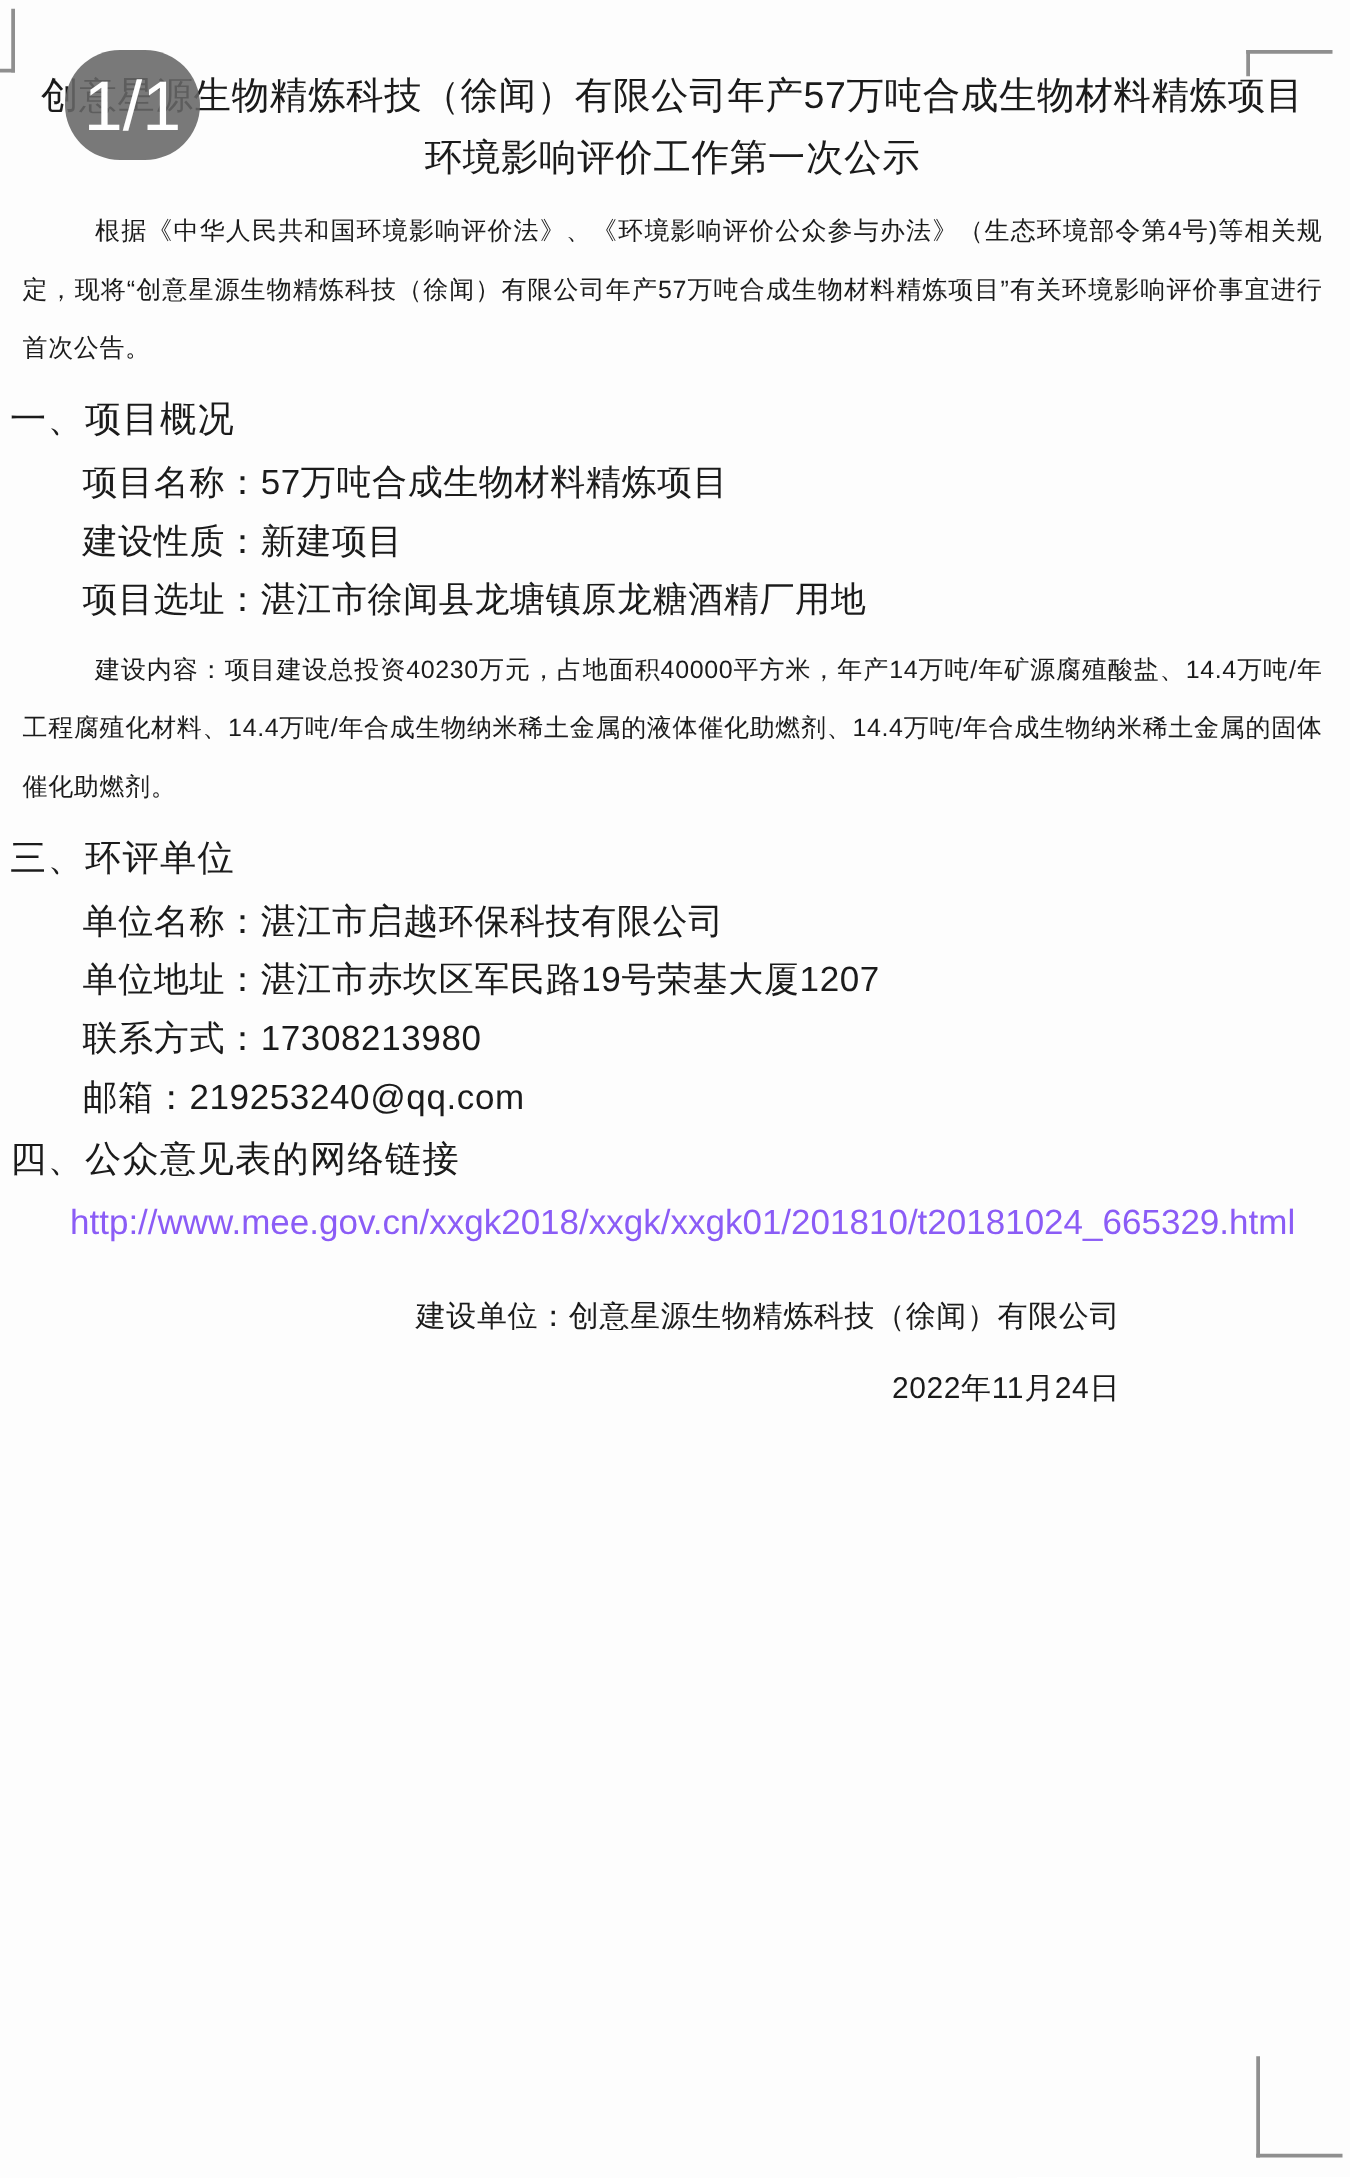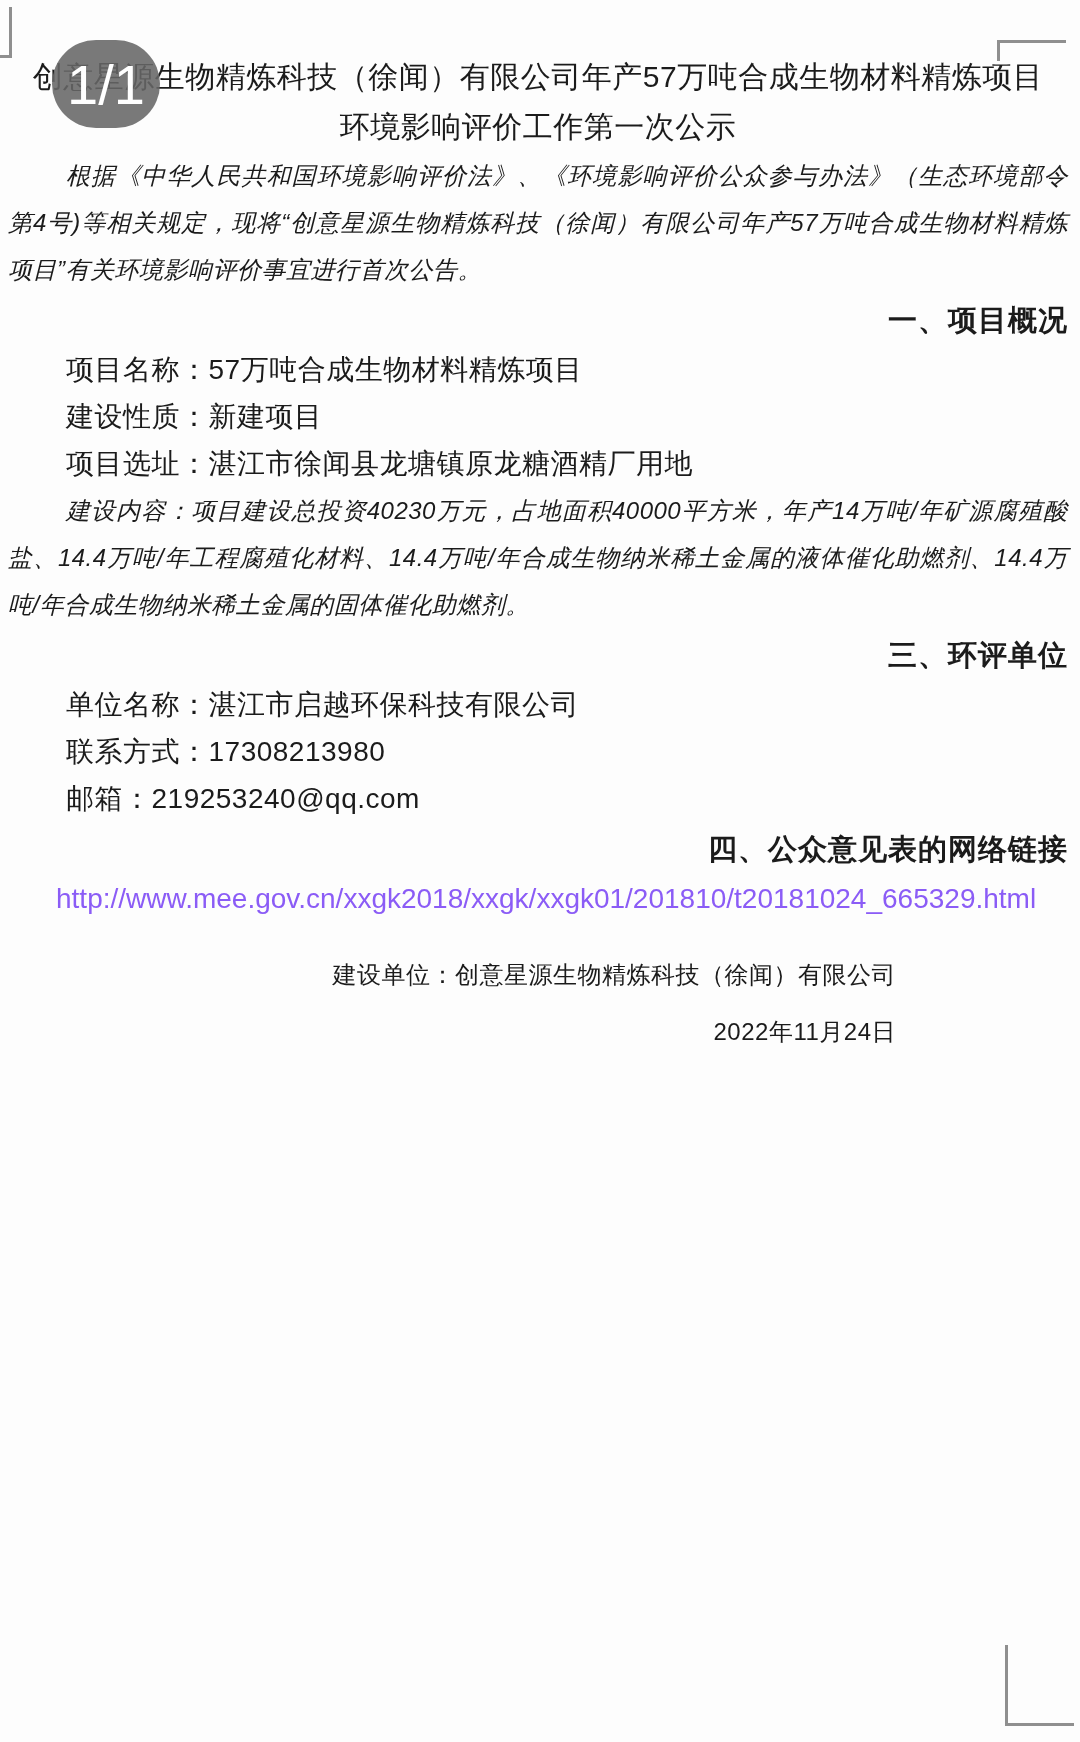--- a/index.html
+++ b/index.html
@@ -20,30 +20,28 @@
     width:108px;height:88px;
     background:rgba(103,103,103,0.88);
     border-radius:46px;
     color:#ffffff;
     font-size:56px;font-weight:400;
     display:flex;align-items:center;justify-content:center;
     z-index:5;
   }
   
   .para{
-    margin:0;font-size:24px;line-height:47px;
+    margin:10px;font-size:20px;line-height:47px;
     text-align:justify;text-indent:58px;
     letter-spacing:0.5px;
-    font-style:italic;
   }
   .sec-heading{
     margin:4px 0 2px 0;
-    font-size:29px;font-weight:700;line-height:47px;
+    font-size:29px;font-weight:400;line-height:47px;
     letter-spacing:1px;
-    text-align:right;
   }
   .item{
     font-size:28px;line-height:47px;
     padding-left:58px;letter-spacing:0.5px;
   }
   .link-line{
     font-size:28px;line-height:47px;
     padding-left:48px;letter-spacing:0px;
     color:#8b5cf6;
   }
@@ -85,20 +83,21 @@
       <div class="item">项目名称：57万吨合成生物材料精炼项目</div>
       <div class="item">建设性质：新建项目</div>
       <div class="item">项目选址：湛江市徐闻县龙塘镇原龙糖酒精厂用地</div>
       <p class="para">建设内容：项目建设总投资40230万元，占地面积40000平方米，年产14万吨/年矿源腐殖酸盐、14.4万吨/年工程腐殖化材料、14.4万吨/年合成生物纳米稀土金属的液体催化助燃剂、14.4万吨/年合成生物纳米稀土金属的固体催化助燃剂。</p>
     </div>
 
 
     <div class="section">
       <div class="sec-heading">三、环评单位</div>
       <div class="item">单位名称：湛江市启越环保科技有限公司</div>
+      <div class="item">单位地址：湛江市赤坎区军民路19号荣基大厦1207</div>
       <div class="item">联系方式：17308213980</div>
       <div class="item">邮箱：219253240@qq.com</div>
     </div>
 
     <div class="section">
       <div class="sec-heading">四、公众意见表的网络链接</div>
       <div class="link-line">http://www.mee.gov.cn/xxgk2018/xxgk/xxgk01/201810/t20181024_665329.html</div>
     </div>
 
 

